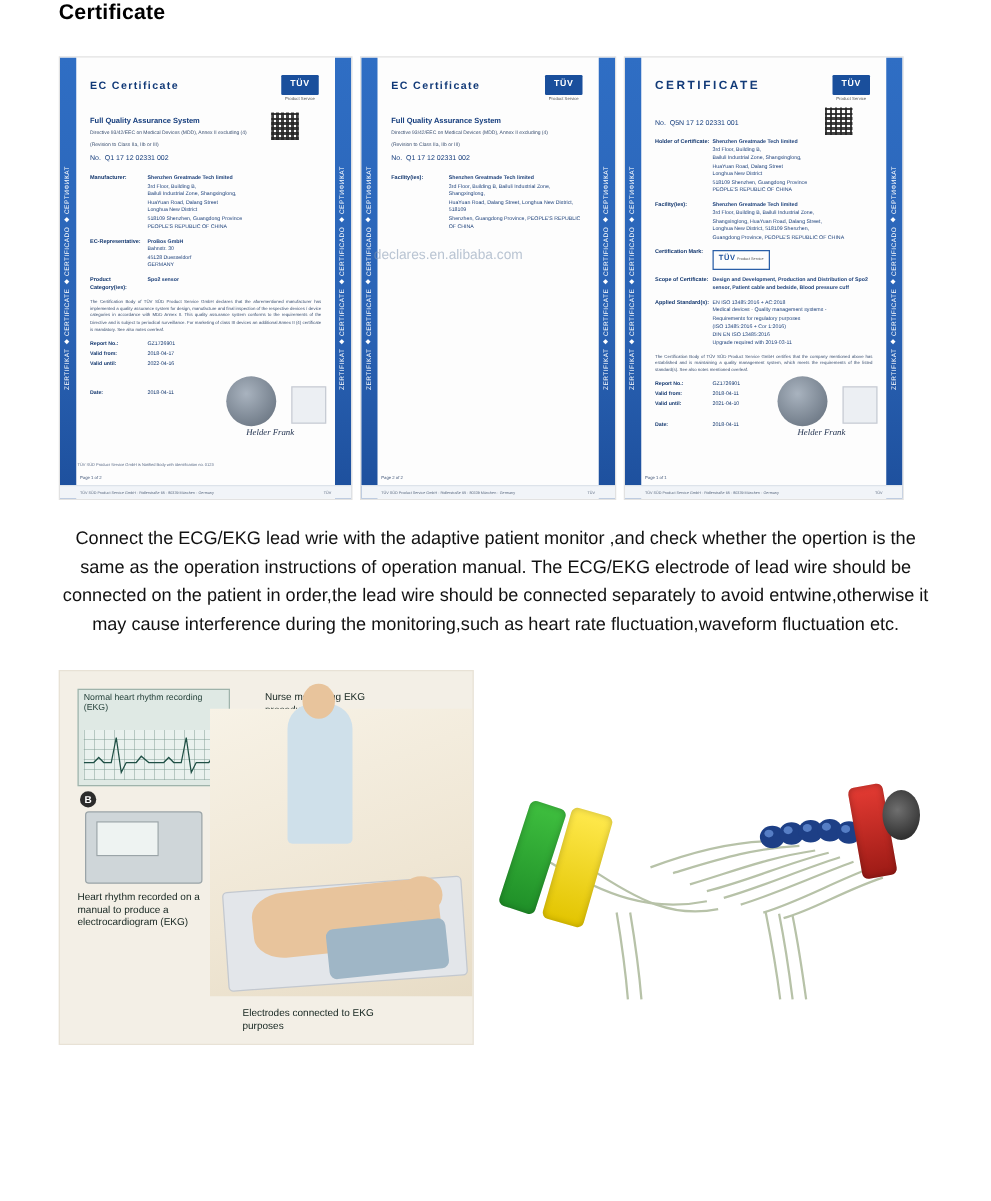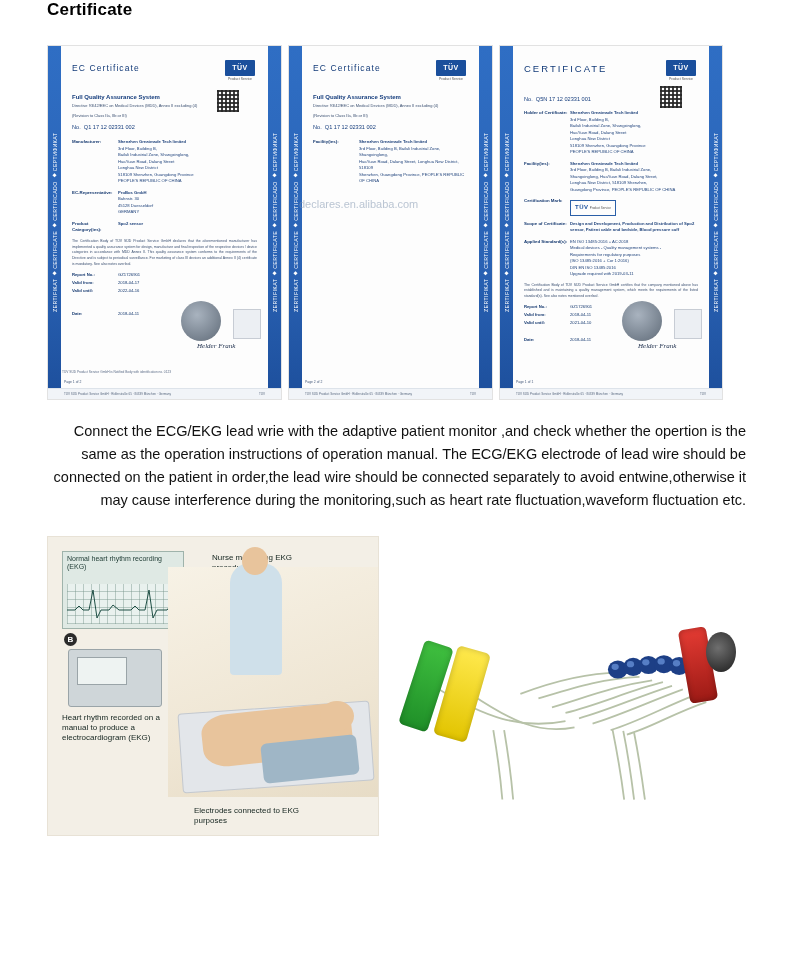--- a/index.html
+++ b/index.html
@@ -95,21 +95,21 @@
   .tuv-sub {
     font-size: 3.4px;
     color: #555;
     margin-top: 1px;
   }
   .cert-h1 {
     font-size: 8.5px;
     letter-spacing: 1.1px;
     color: #123a78;
     margin: 0 0 18px 0;
-    font-weight: normal;
+    font-weight: bold;
   }
   .cert-h1.big { font-size: 9.5px; letter-spacing: 2px; }
   .cert-h2 {
     font-size: 6px;
     color: #143c7c;
     font-weight: bold;
     margin: 0 0 1px 0;
   }
   .cert-small {
     font-size: 4px;
@@ -243,21 +243,21 @@
   }
   .cert-mark-box .m1 { font-size: 6px; color:#1a4f9c; font-weight:bold; letter-spacing: .5px;}
   .cert-mark-box .m2 { font-size: 3px; color:#555; }
 
   
   .howto-text {
     margin-top: 20px;
     font-size: 14.5px;
     line-height: 1.58;
     color: #111;
-    text-align: right;
+    text-align: center;
   }
 
   
   .img-row {
     margin-top: 24px;
     display: flex;
     gap: 6px;
     height: 300px;
   }
   .illus {

